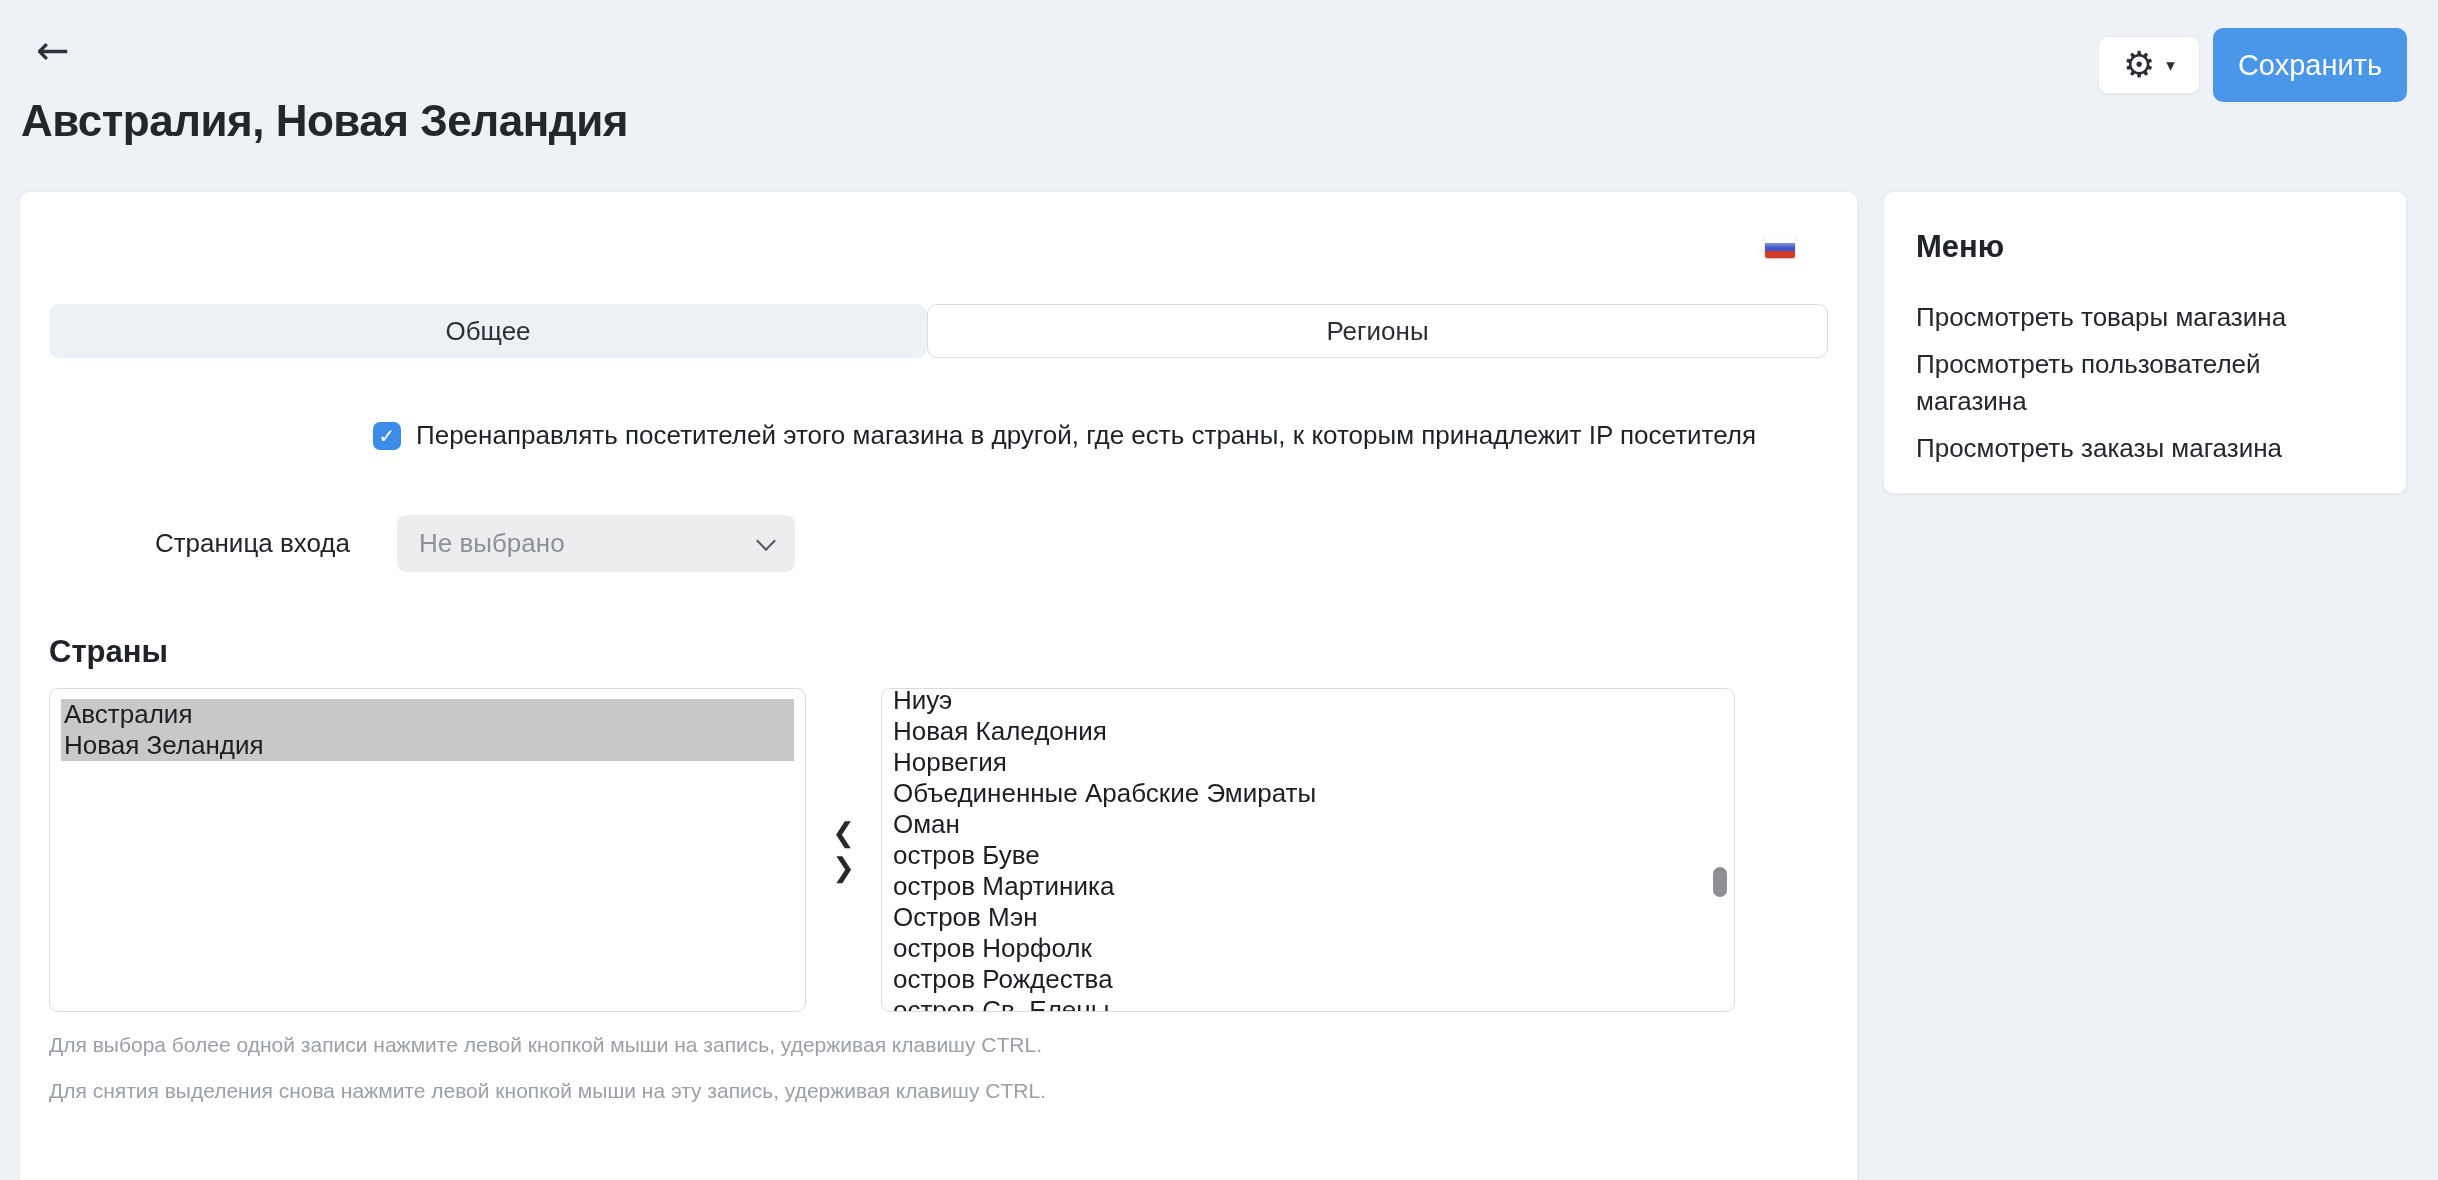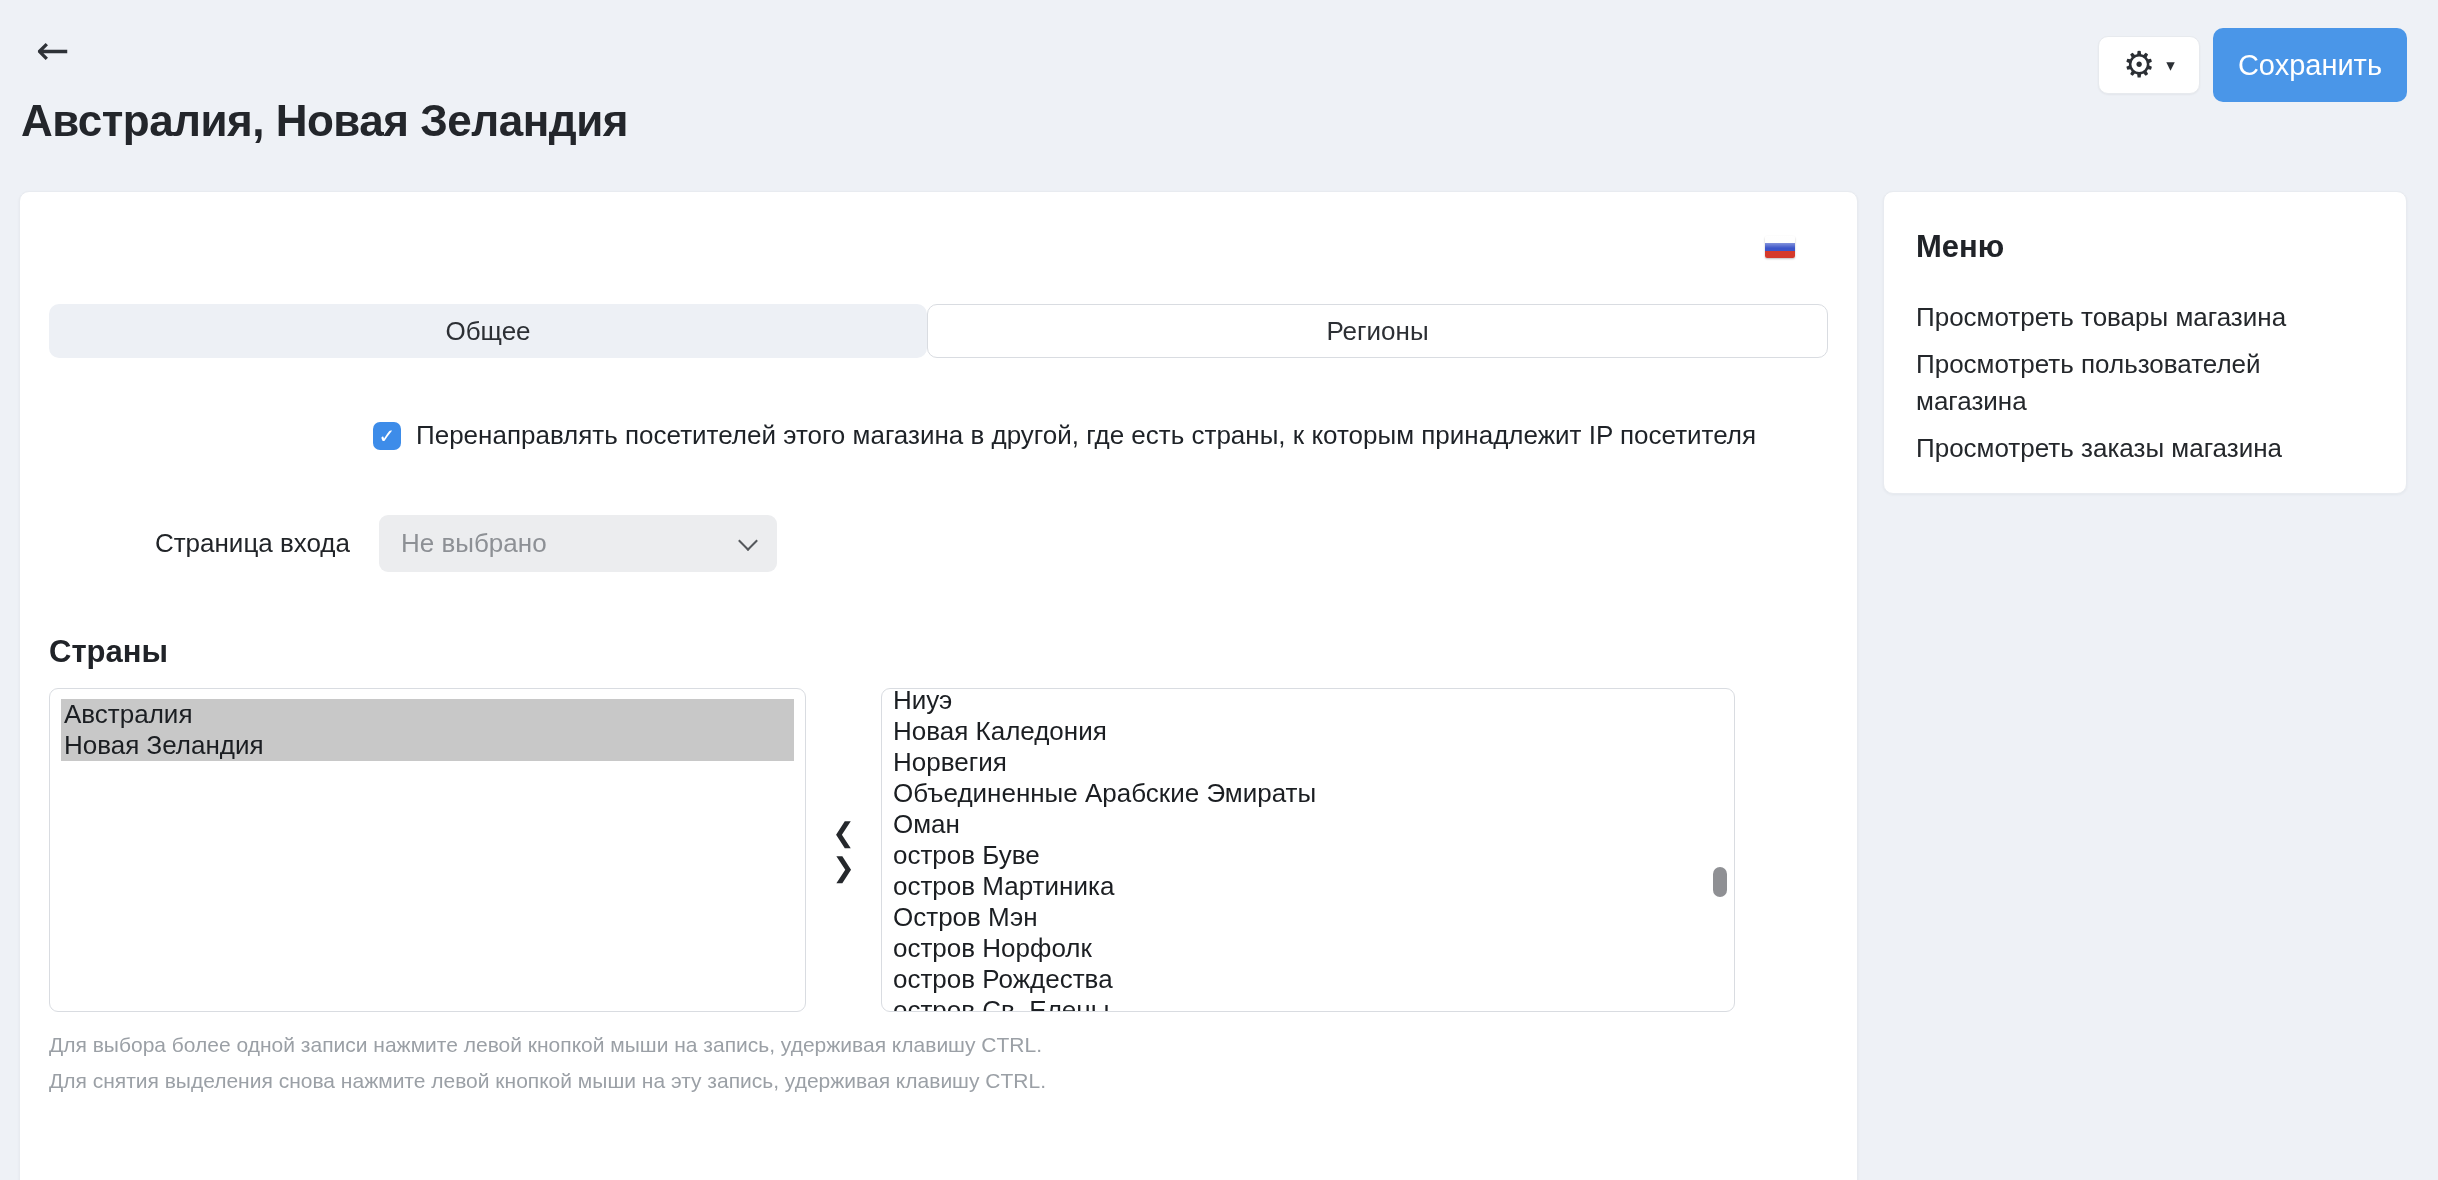--- a/index.html
+++ b/index.html
@@ -78,21 +78,21 @@
     width:28px; height:28px; flex:none;
     background:#3d8ce9; border-radius:7px;
     display:flex; align-items:center; justify-content:center;
     color:#ffffff; font-size:20px; font-weight:700; cursor:pointer;
   }
   .checkbox-label { font-size:26px; color:#1e2227; }
 
   .form-row { margin-top:64px; display:flex; align-items:center; }
   .form-label { width:301px; text-align:right; font-size:26px; color:#212428; }
   .select {
-    margin-left:29px; width:398px; height:57px;
+    margin-left:47px; width:398px; height:57px;
     background:#ecedef; border-radius:9px;
     display:flex; align-items:center; justify-content:space-between;
     padding:0 22px; cursor:pointer;
   }
   .select-value { font-size:26px; color:#8d9095; }
   .select-chevron {
     width:14px; height:14px; margin-top:-6px;
     border-right:2px solid #55585c; border-bottom:2px solid #55585c;
     transform:rotate(45deg);
   }
@@ -120,21 +120,21 @@
     width:75px; height:324px;
     display:flex; flex-direction:column; align-items:center; justify-content:center; gap:8px;
   }
   .move-arrow {
     font-size:27px; font-weight:700; color:#25282c; line-height:27px;
     background:none; border:none; cursor:pointer;
   }
 
   .hints { margin-top:22px; }
   .hint { font-size:21px; color:#9ba0a6; line-height:21px; }
-  .hint + .hint { margin-top:15px; }
+  .hint + .hint { margin-top:25px; }
 
   
   .menu-card {
     width:524px; height:303px;
     background:#ffffff; border:1px solid #e8ebf0; border-radius:10px;
     box-shadow:0 1px 3px rgba(20,30,50,.05);
     padding:37px 32px 0 32px;
   }
   .menu-heading { font-size:31px; font-weight:700; color:#202328; margin-bottom:34px; }
   .menu-link {

